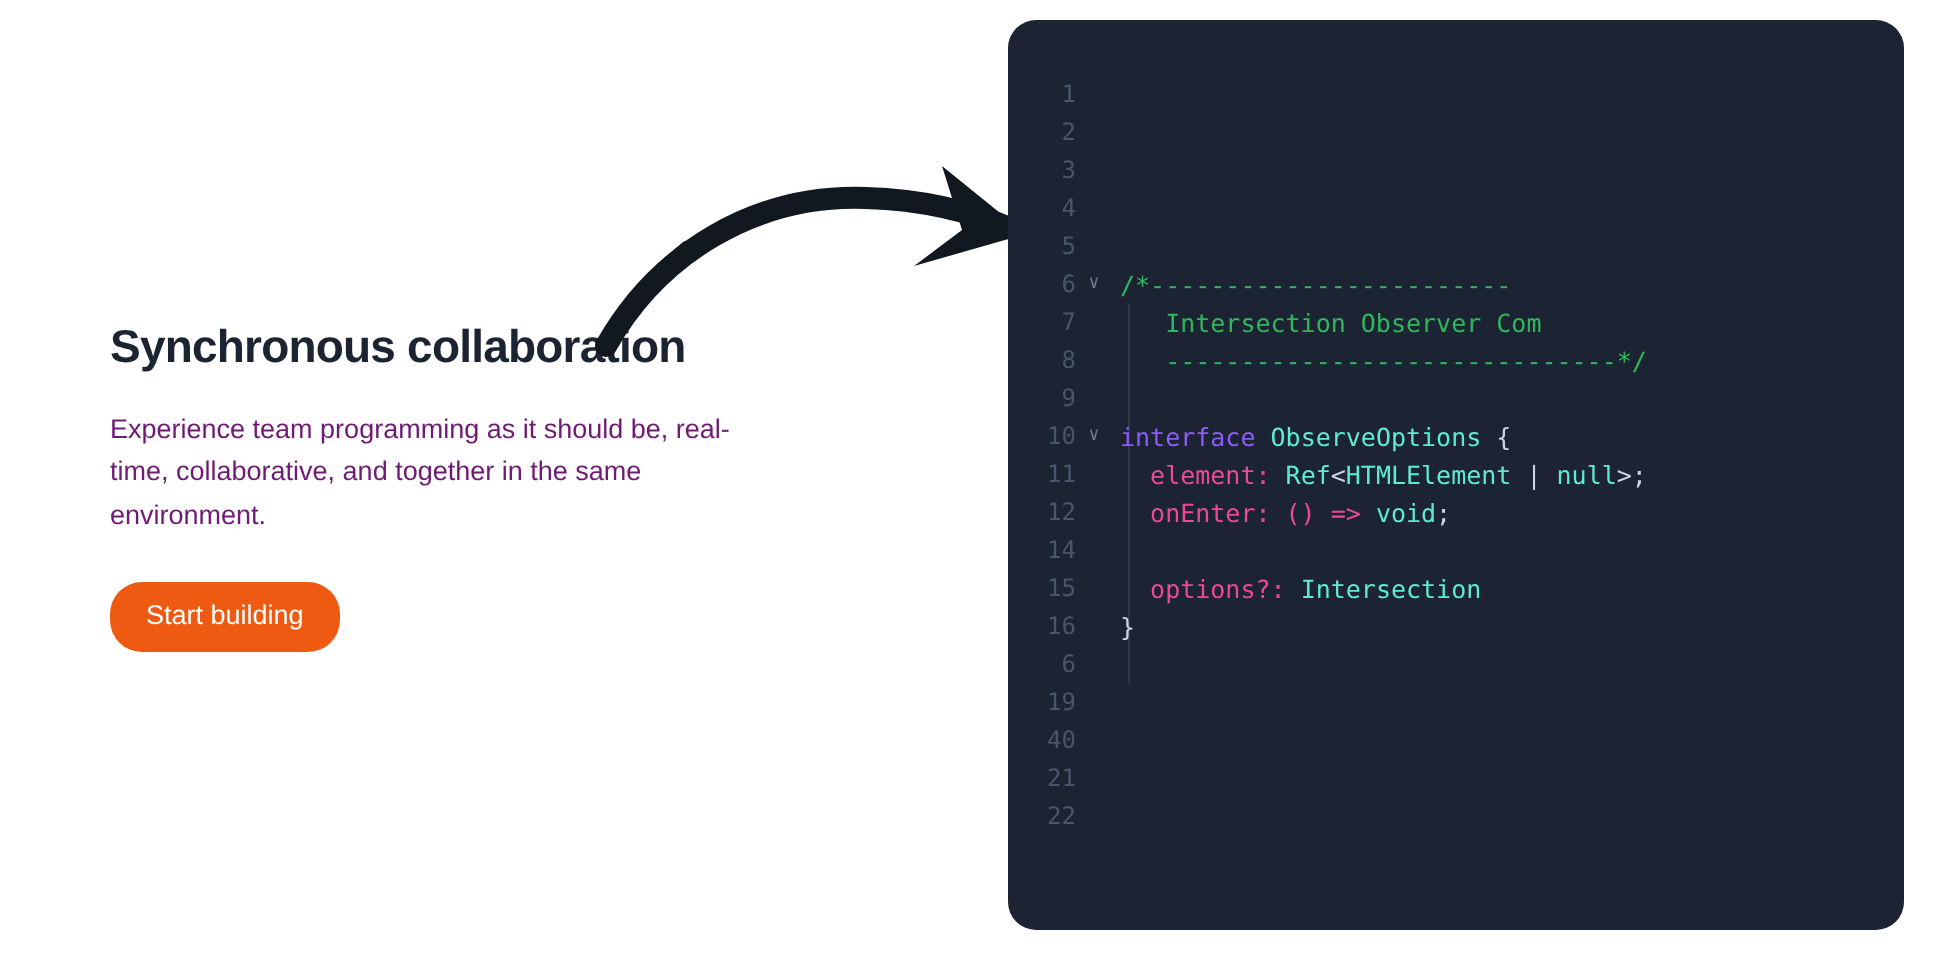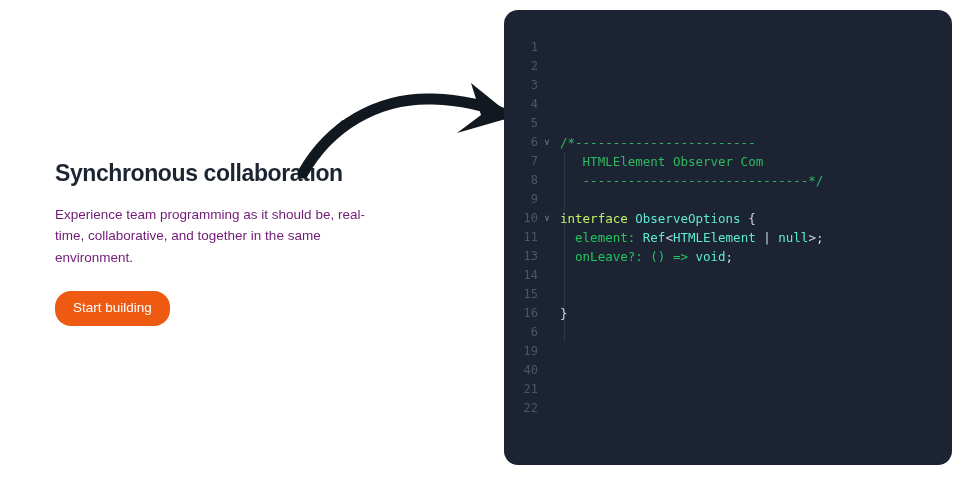--- a/index.html
+++ b/index.html
@@ -116,23 +116,23 @@
     position: absolute;
     left: 60px;
     top: 142px;
     width: 1px;
     height: 190px;
     background: #2b3647;
   }
 
   
   .c-comment { color: #2eb85c; }
-  .c-kw      { color: #bef264; }
+  .c-kw      { color: #8b5cf6; }
   .c-type    { color: #5eead4; }
-  .c-prop    { color: #22c55e; }
+  .c-prop    { color: #ec4899; }
   .c-punct   { color: #ccd4e6; }
 
   
   .cursor { position: absolute; }
   #cursor-ornella { left: 764px; top: 133px; height: 42px; }
   #cursor-aman { left: 740px; top: 295px; height: 38px; }
 </style>
 </head>
 <body>
 
@@ -152,28 +152,28 @@
 
 <div class="editor">
   <div class="guide"></div>
   <div class="code-area" id="code-area">
       <div class="line"><span class="ln">1</span><span class="code-text"></span></div>
       <div class="line"><span class="ln">2</span><span class="code-text"></span></div>
       <div class="line"><span class="ln">3</span><span class="code-text"></span></div>
       <div class="line"><span class="ln">4</span><span class="code-text"></span></div>
       <div class="line"><span class="ln">5</span><span class="code-text"></span></div>
       <div class="line"><span class="ln">6</span><span class="fold">∨</span><span class="code-text"><span class="c-comment">/*------------------------</span></span></div>
-      <div class="line"><span class="ln">7</span><span class="code-text"><span class="c-comment">   HTMLElement Observer Com</span></span></div>
+      <div class="line"><span class="ln">7</span><span class="code-text"><span class="c-comment">   Intersection Observer Com</span></span></div>
       <div class="line"><span class="ln">8</span><span class="code-text"><span class="c-comment">   ------------------------------*/</span></span></div>
       <div class="line"><span class="ln">9</span><span class="code-text"></span></div>
       <div class="line"><span class="ln">10</span><span class="fold">∨</span><span class="code-text"><span class="c-kw">interface </span><span class="c-type">ObserveOptions</span><span class="c-punct"> {</span></span></div>
       <div class="line"><span class="ln">11</span><span class="code-text"><span class="c-prop">  element: </span><span class="c-type">Ref</span><span class="c-punct">&lt;</span><span class="c-type">HTMLElement</span><span class="c-punct"> | </span><span class="c-type">null</span><span class="c-punct">&gt;;</span></span></div>
-      <div class="line"><span class="ln">13</span><span class="code-text"><span class="c-prop">  onLeave?: () =&gt; </span><span class="c-type">void</span><span class="c-punct">;</span></span></div>
+      <div class="line"><span class="ln">12</span><span class="code-text"><span class="c-prop">  onEnter: () =&gt; </span><span class="c-type">void</span><span class="c-punct">;</span></span></div>
       <div class="line"><span class="ln">14</span></div>
-      <div class="line"><span class="ln">15</span></div>
+      <div class="line"><span class="ln">15</span><span class="code-text"><span class="c-prop">  options?: </span><span class="c-type">Intersection</span></span></div>
       <div class="line"><span class="ln">16</span><span class="code-text"><span class="c-punct">}</span></span></div>
       <div class="line"><span class="ln">6</span><span class="code-text"></span></div>
       <div class="line"><span class="ln">19</span><span class="code-text"></span></div>
       <div class="line"><span class="ln">40</span><span class="code-text"></span></div>
       <div class="line"><span class="ln">21</span><span class="code-text"></span></div>
       <div class="line"><span class="ln">22</span><span class="code-text"></span></div>
     </div>
 
   <div class="cursor" id="cursor-ornella">
     

